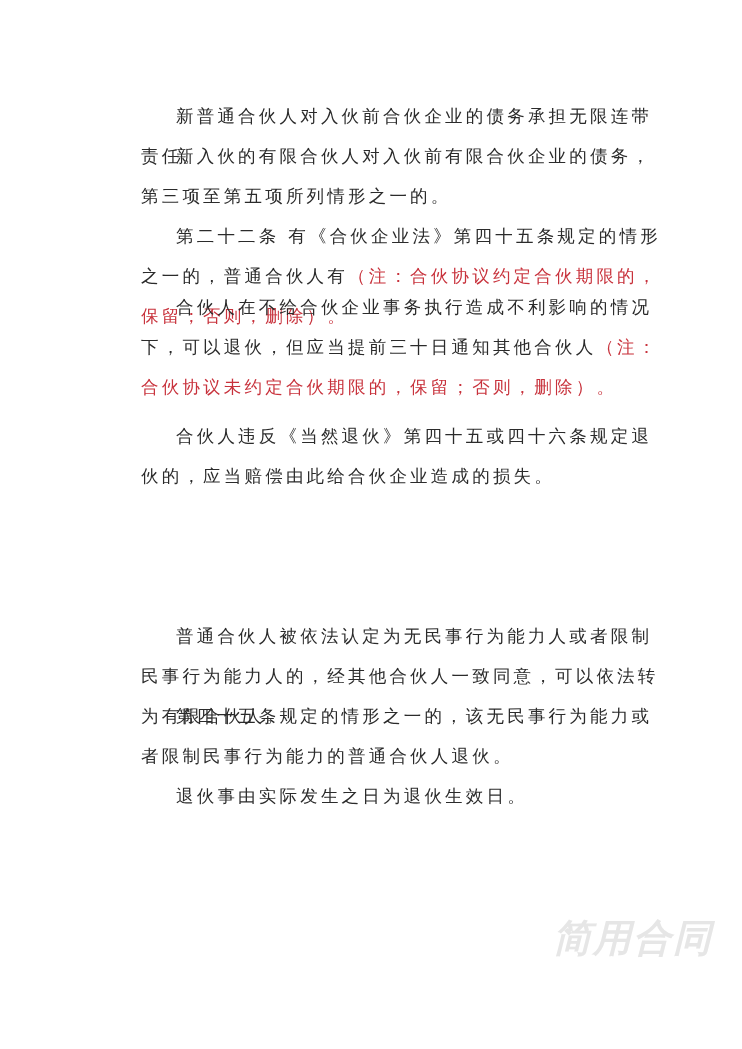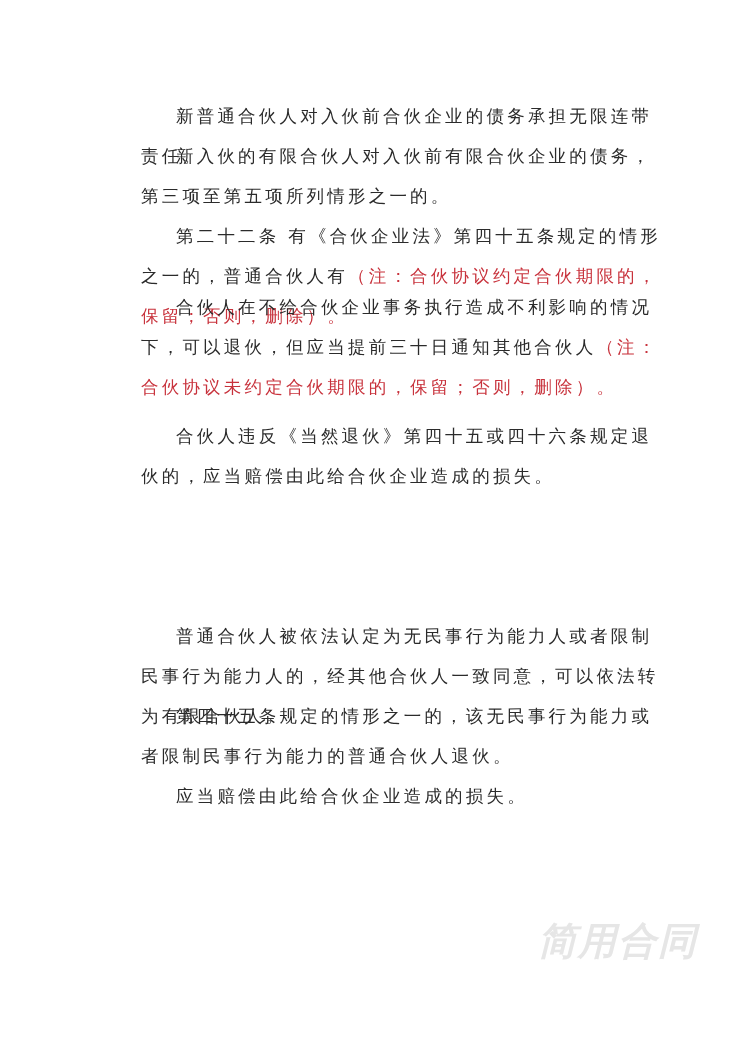--- a/index.html
+++ b/index.html
@@ -10,22 +10,22 @@
   }
   .page { position: absolute; left: 0; top: 0; width: 676px; height: 1049px; margin-left: 28px; }
   .para {
     position: absolute; left: 113px; width: 520px;
     font-size: 17.5px; line-height: 40px; letter-spacing: 3.2px;
     text-indent: 35px; margin: 0; white-space: normal;
   }
   .red { color: #c8323c; }
   .watermark {
     position: absolute; left: 510px; top: 918px; width: 190px;
-    color: #e6e6e6; font-family: Liberation Sans, sans-serif;
-    font-style: italic; font-weight: bold; 
+    color: #e6e6e6; font-family: Liberation Mono, monospace;
+    font-style: italic; font-weight: bold; text-align: center;
   }
   .wm-big { font-size: 38px; letter-spacing: 2px; line-height: 46px; }
   .wm-small { font-size: 17px; letter-spacing: 2px; line-height: 30px; }
 </style>
 </head>
 <body>
 
 <div class="page">
   <p class="para" style="top:96px;">
     <span>新普通合伙人对入伙前合伙企业的债务承担无限连带责任。</span>
@@ -42,19 +42,19 @@
   <p class="para" style="top:416px;">
     <span>合伙人违反《当然退伙》第四十五或四十六条规定退伙的，应当赔偿由此给合伙企业造成的损失。</span>
   </p>
   <p class="para" style="top:616px;">
     <span>普通合伙人被依法认定为无民事行为能力人或者限制民事行为能力人的，经其他合伙人一致同意，可以依法转为有限合伙人。</span>
   </p>
   <p class="para" style="top:696px;">
     <span>第四十五条规定的情形之一的，该无民事行为能力或者限制民事行为能力的普通合伙人退伙。</span>
   </p>
   <p class="para" style="top:776px;">
-    <span>应当赔偿由此给合伙企业造成的损失。</span>
+    <span>退伙事由实际发生之日为退伙生效日。</span>
   </p>
 
   <div class="watermark">
     <div class="wm-big">简用合同</div>
   </div>
 </div>
 
 </body></html>

